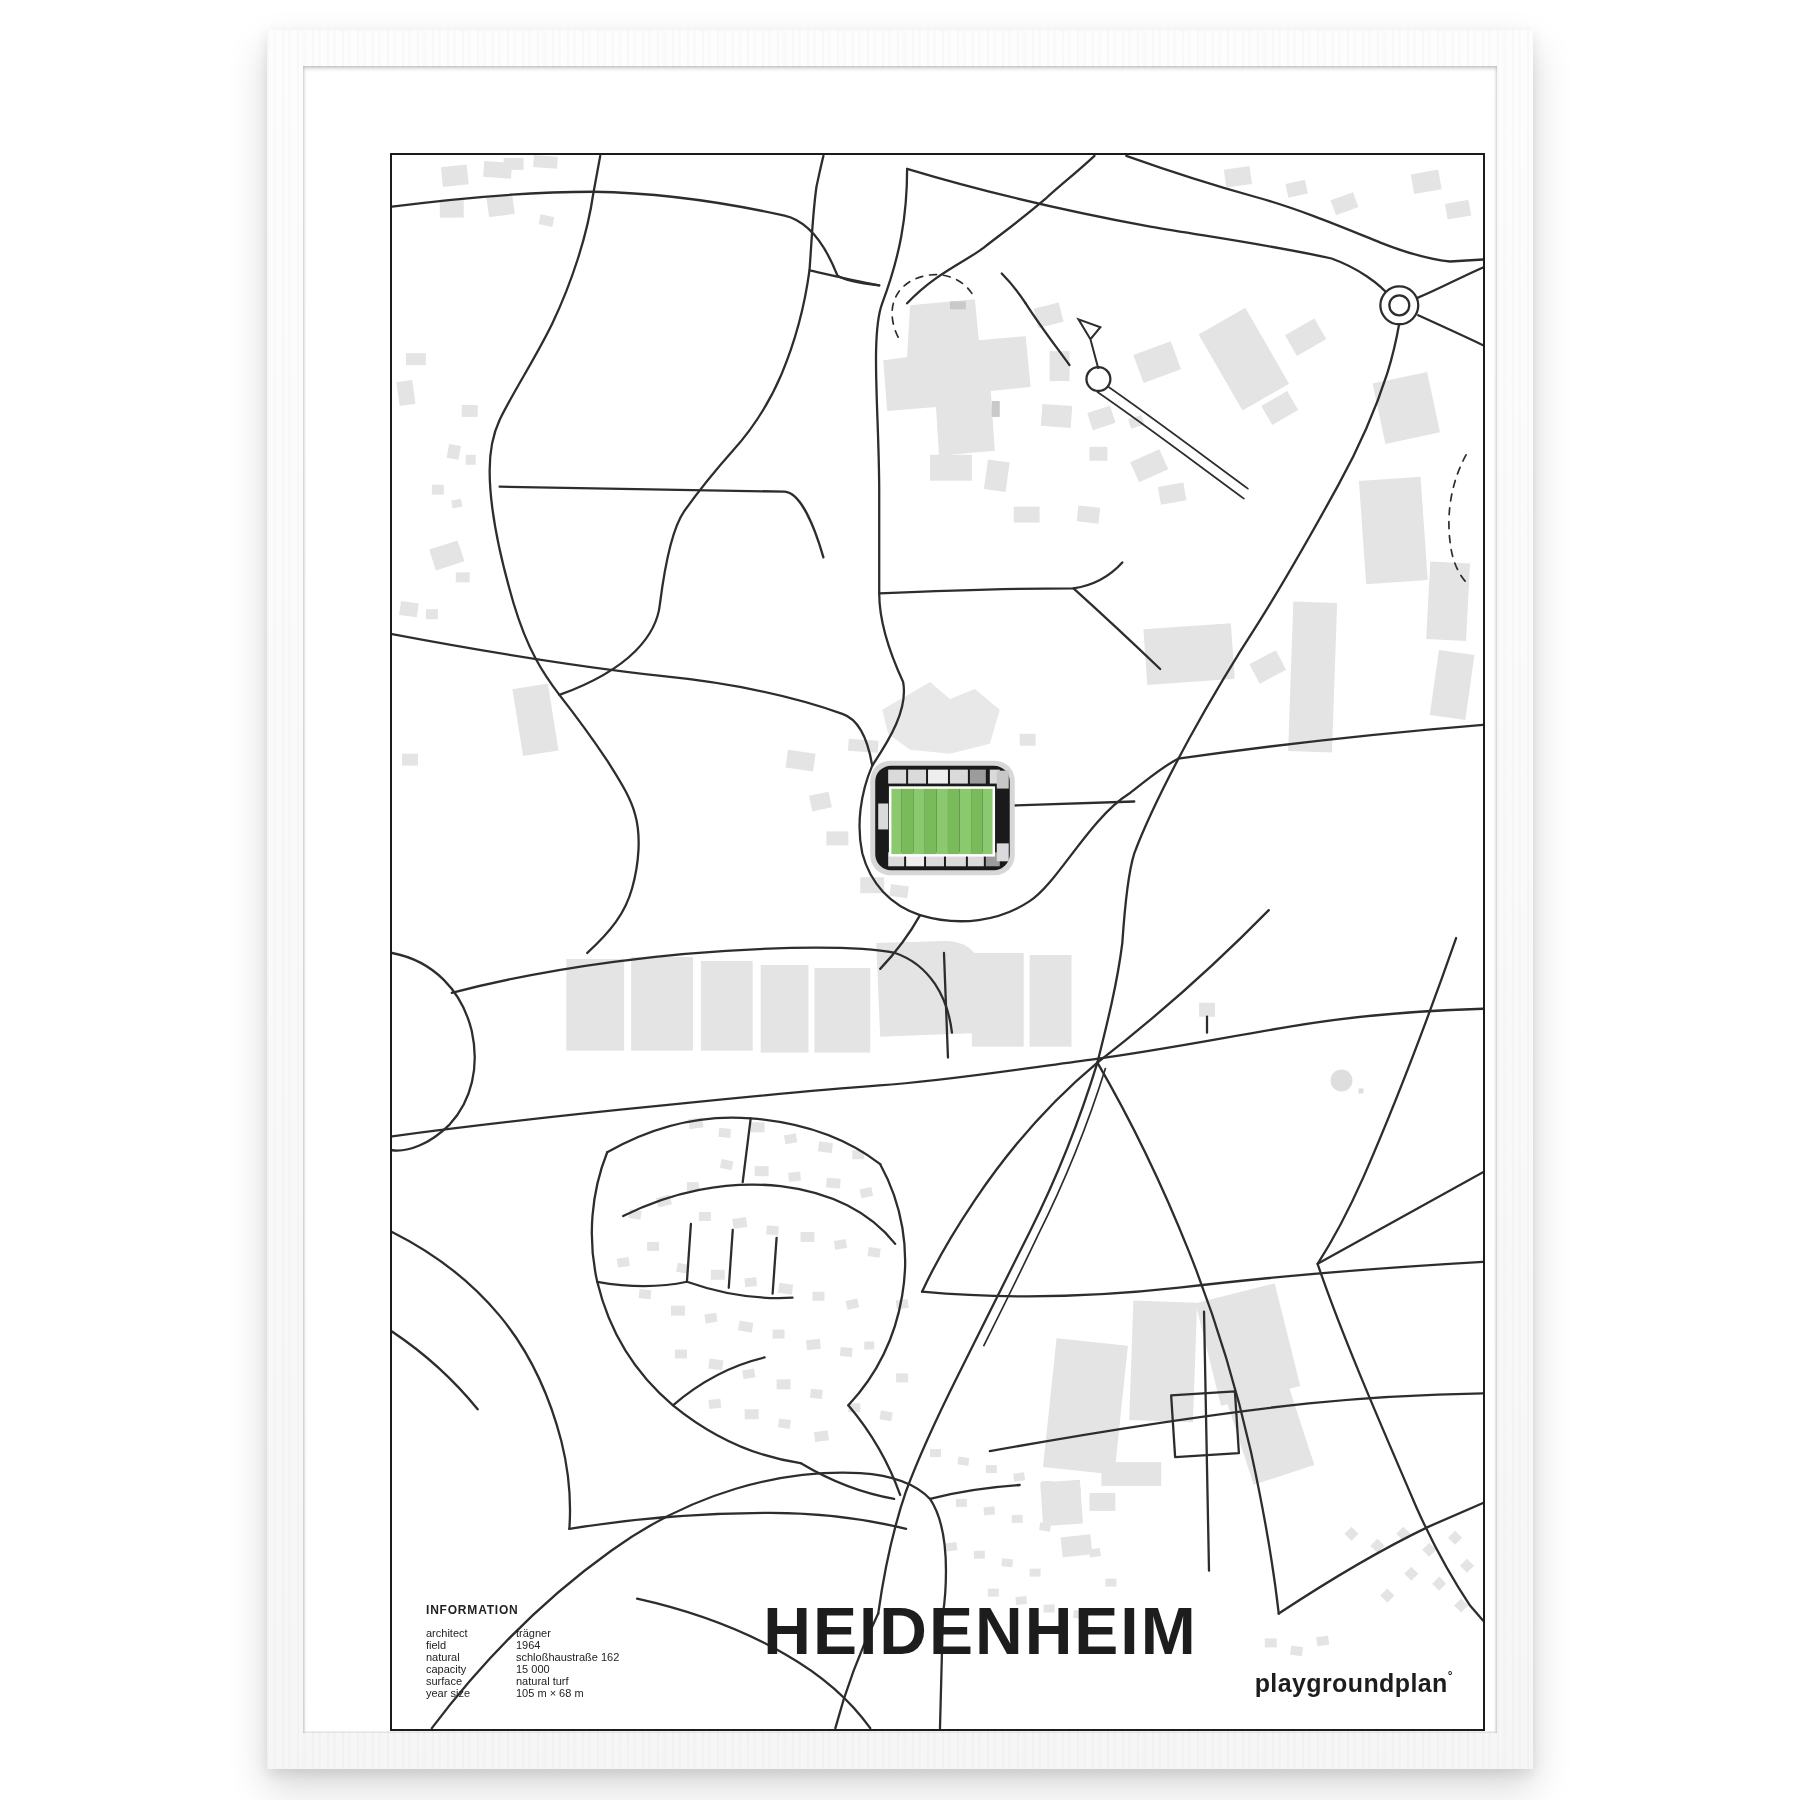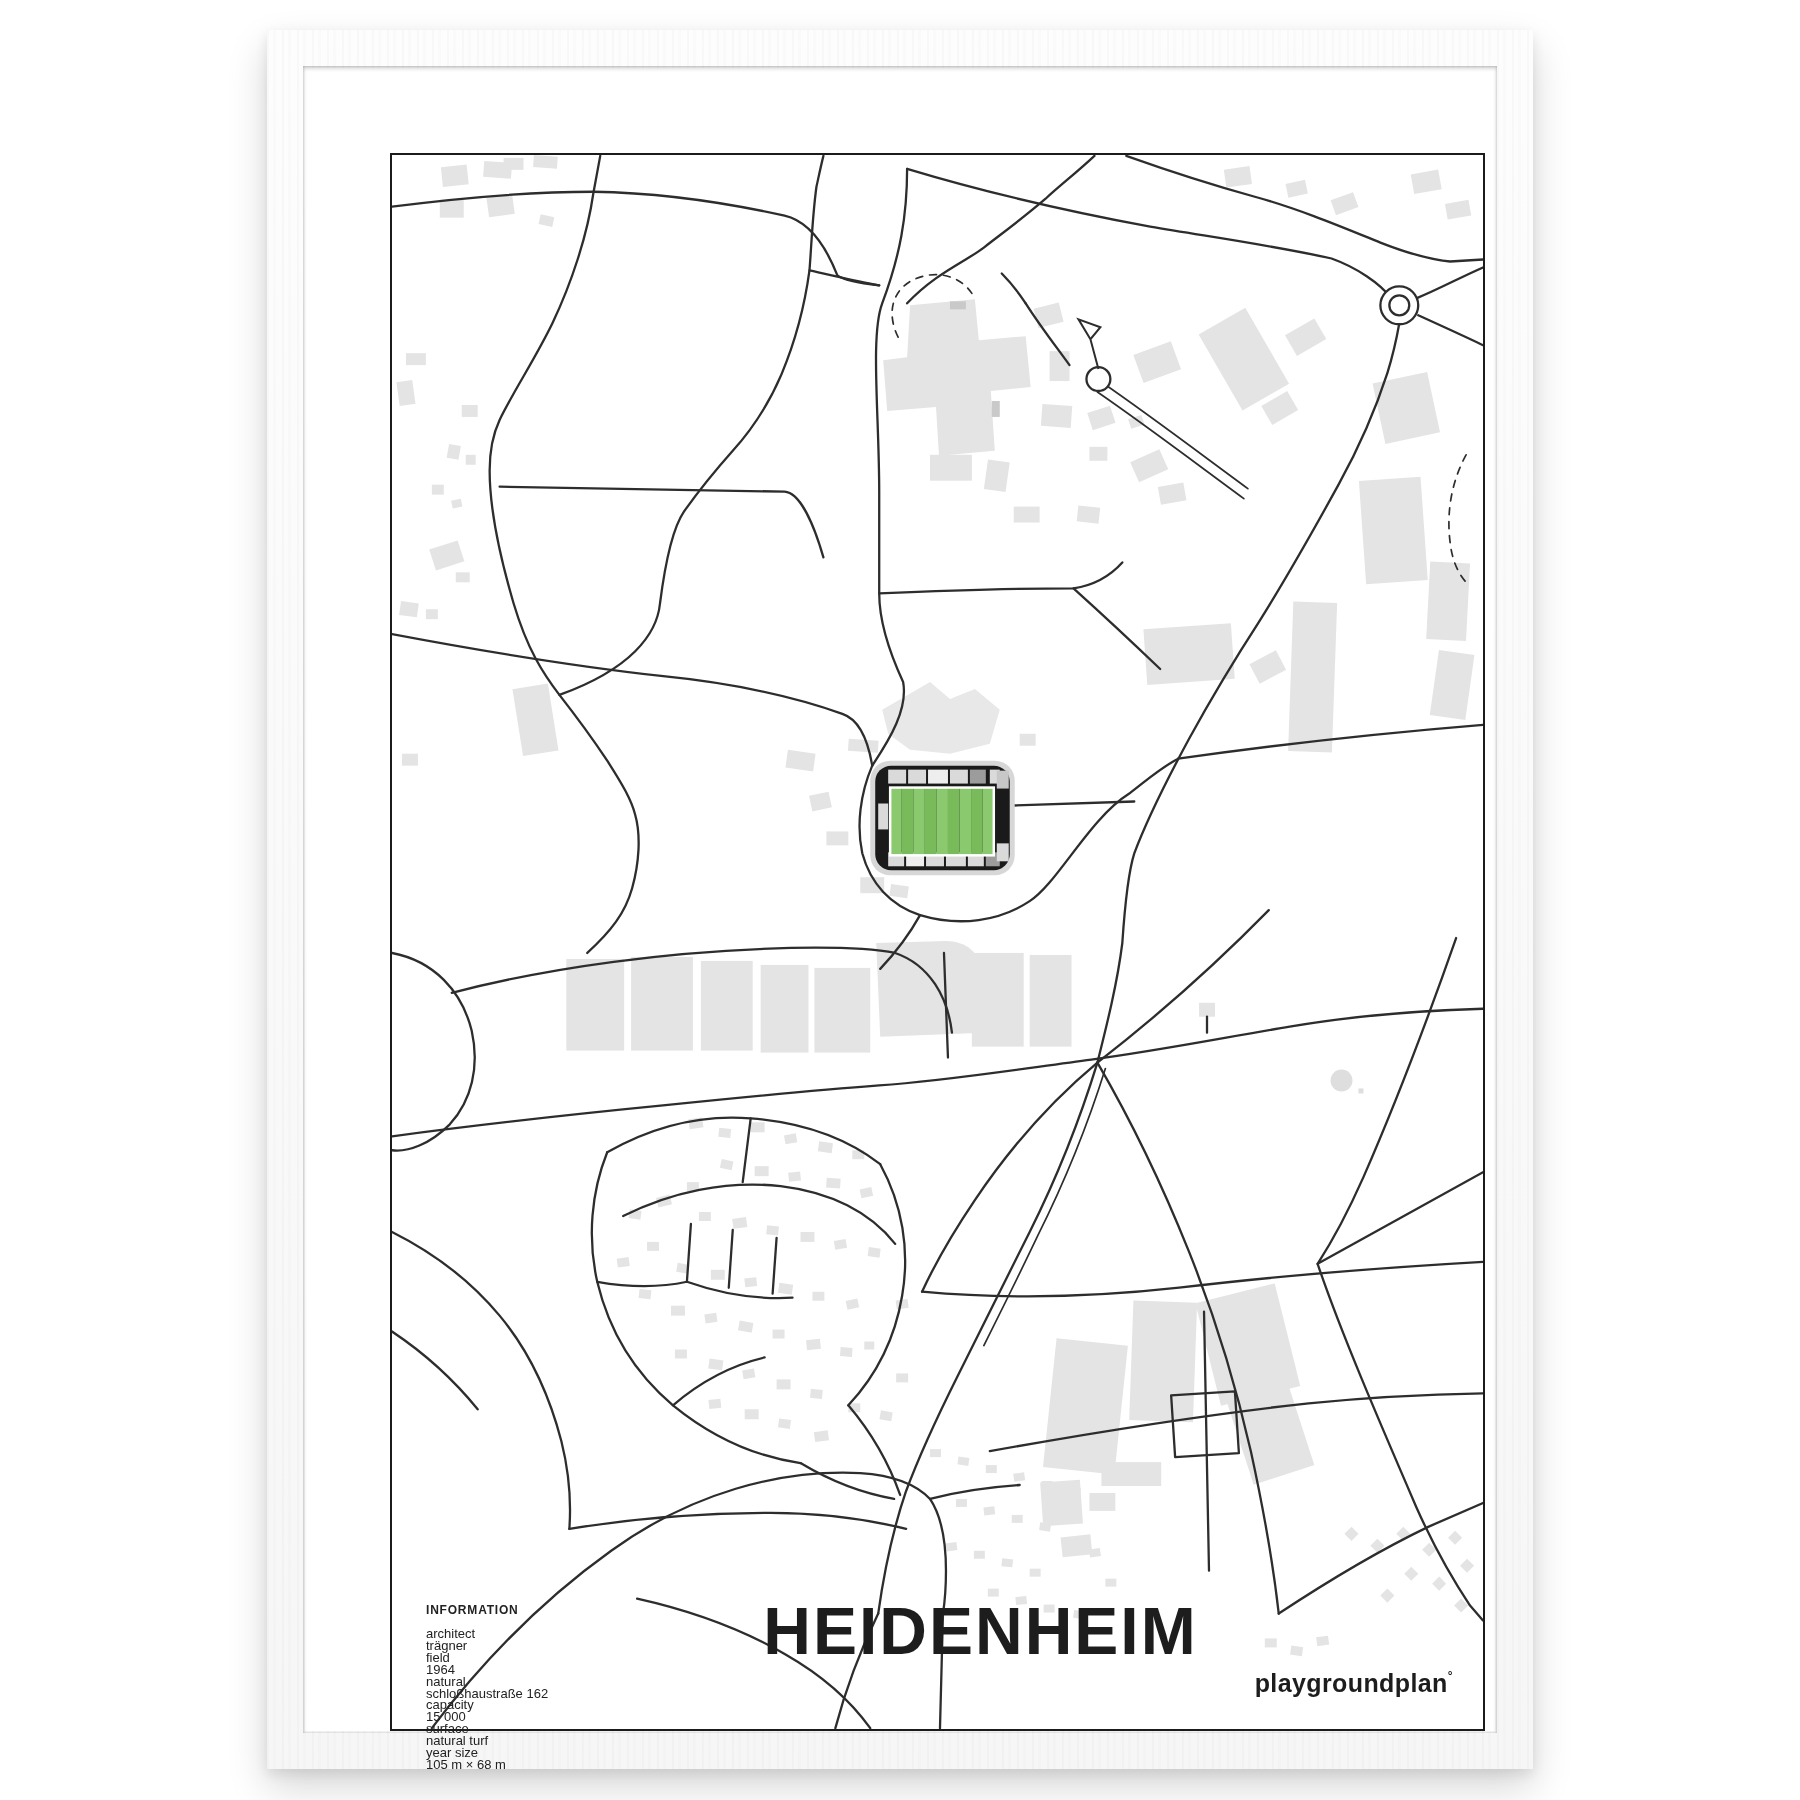--- a/index.html
+++ b/index.html
@@ -26,21 +26,21 @@
   }
   svg.map{position:absolute;left:0;top:0;width:100%;height:100%;display:block;}
   .rd{fill:none;stroke:#2d2d2d;stroke-width:2.3;stroke-linecap:round;stroke-linejoin:round;}
   .rd2{fill:none;stroke:#2d2d2d;stroke-width:1.7;stroke-linecap:round;}
   .dash{fill:none;stroke:#2d2d2d;stroke-width:1.7;stroke-dasharray:7 7;stroke-linecap:round;}
   .bld{fill:#e4e4e4;stroke:none;}
   .bldD{fill:#c9c9c9;}
   
   .info{position:absolute;left:34px;top:1448px;color:#222;}
   .info .hd{font-size:12px;font-weight:bold;letter-spacing:.8px;margin-bottom:11px;}
-  .info .row{display:flex;font-size:13px;line-height:11.9px;flex-direction:column;}
+  .info .row{display:flex;font-size:11px;line-height:11.9px;}
   .info .lb{width:90px;}
   .title{
     position:absolute;left:0;top:1443px;width:100%;text-align:center;
     font-size:66px;line-height:1;font-weight:600;letter-spacing:2px;color:#1d1d1d;margin-left:43px;
   }
   .coords{
     position:absolute;left:0;top:1517px;width:100%;text-align:center;
     font-size:27px;letter-spacing:1px;color:#353535;
   }
   .brand{

